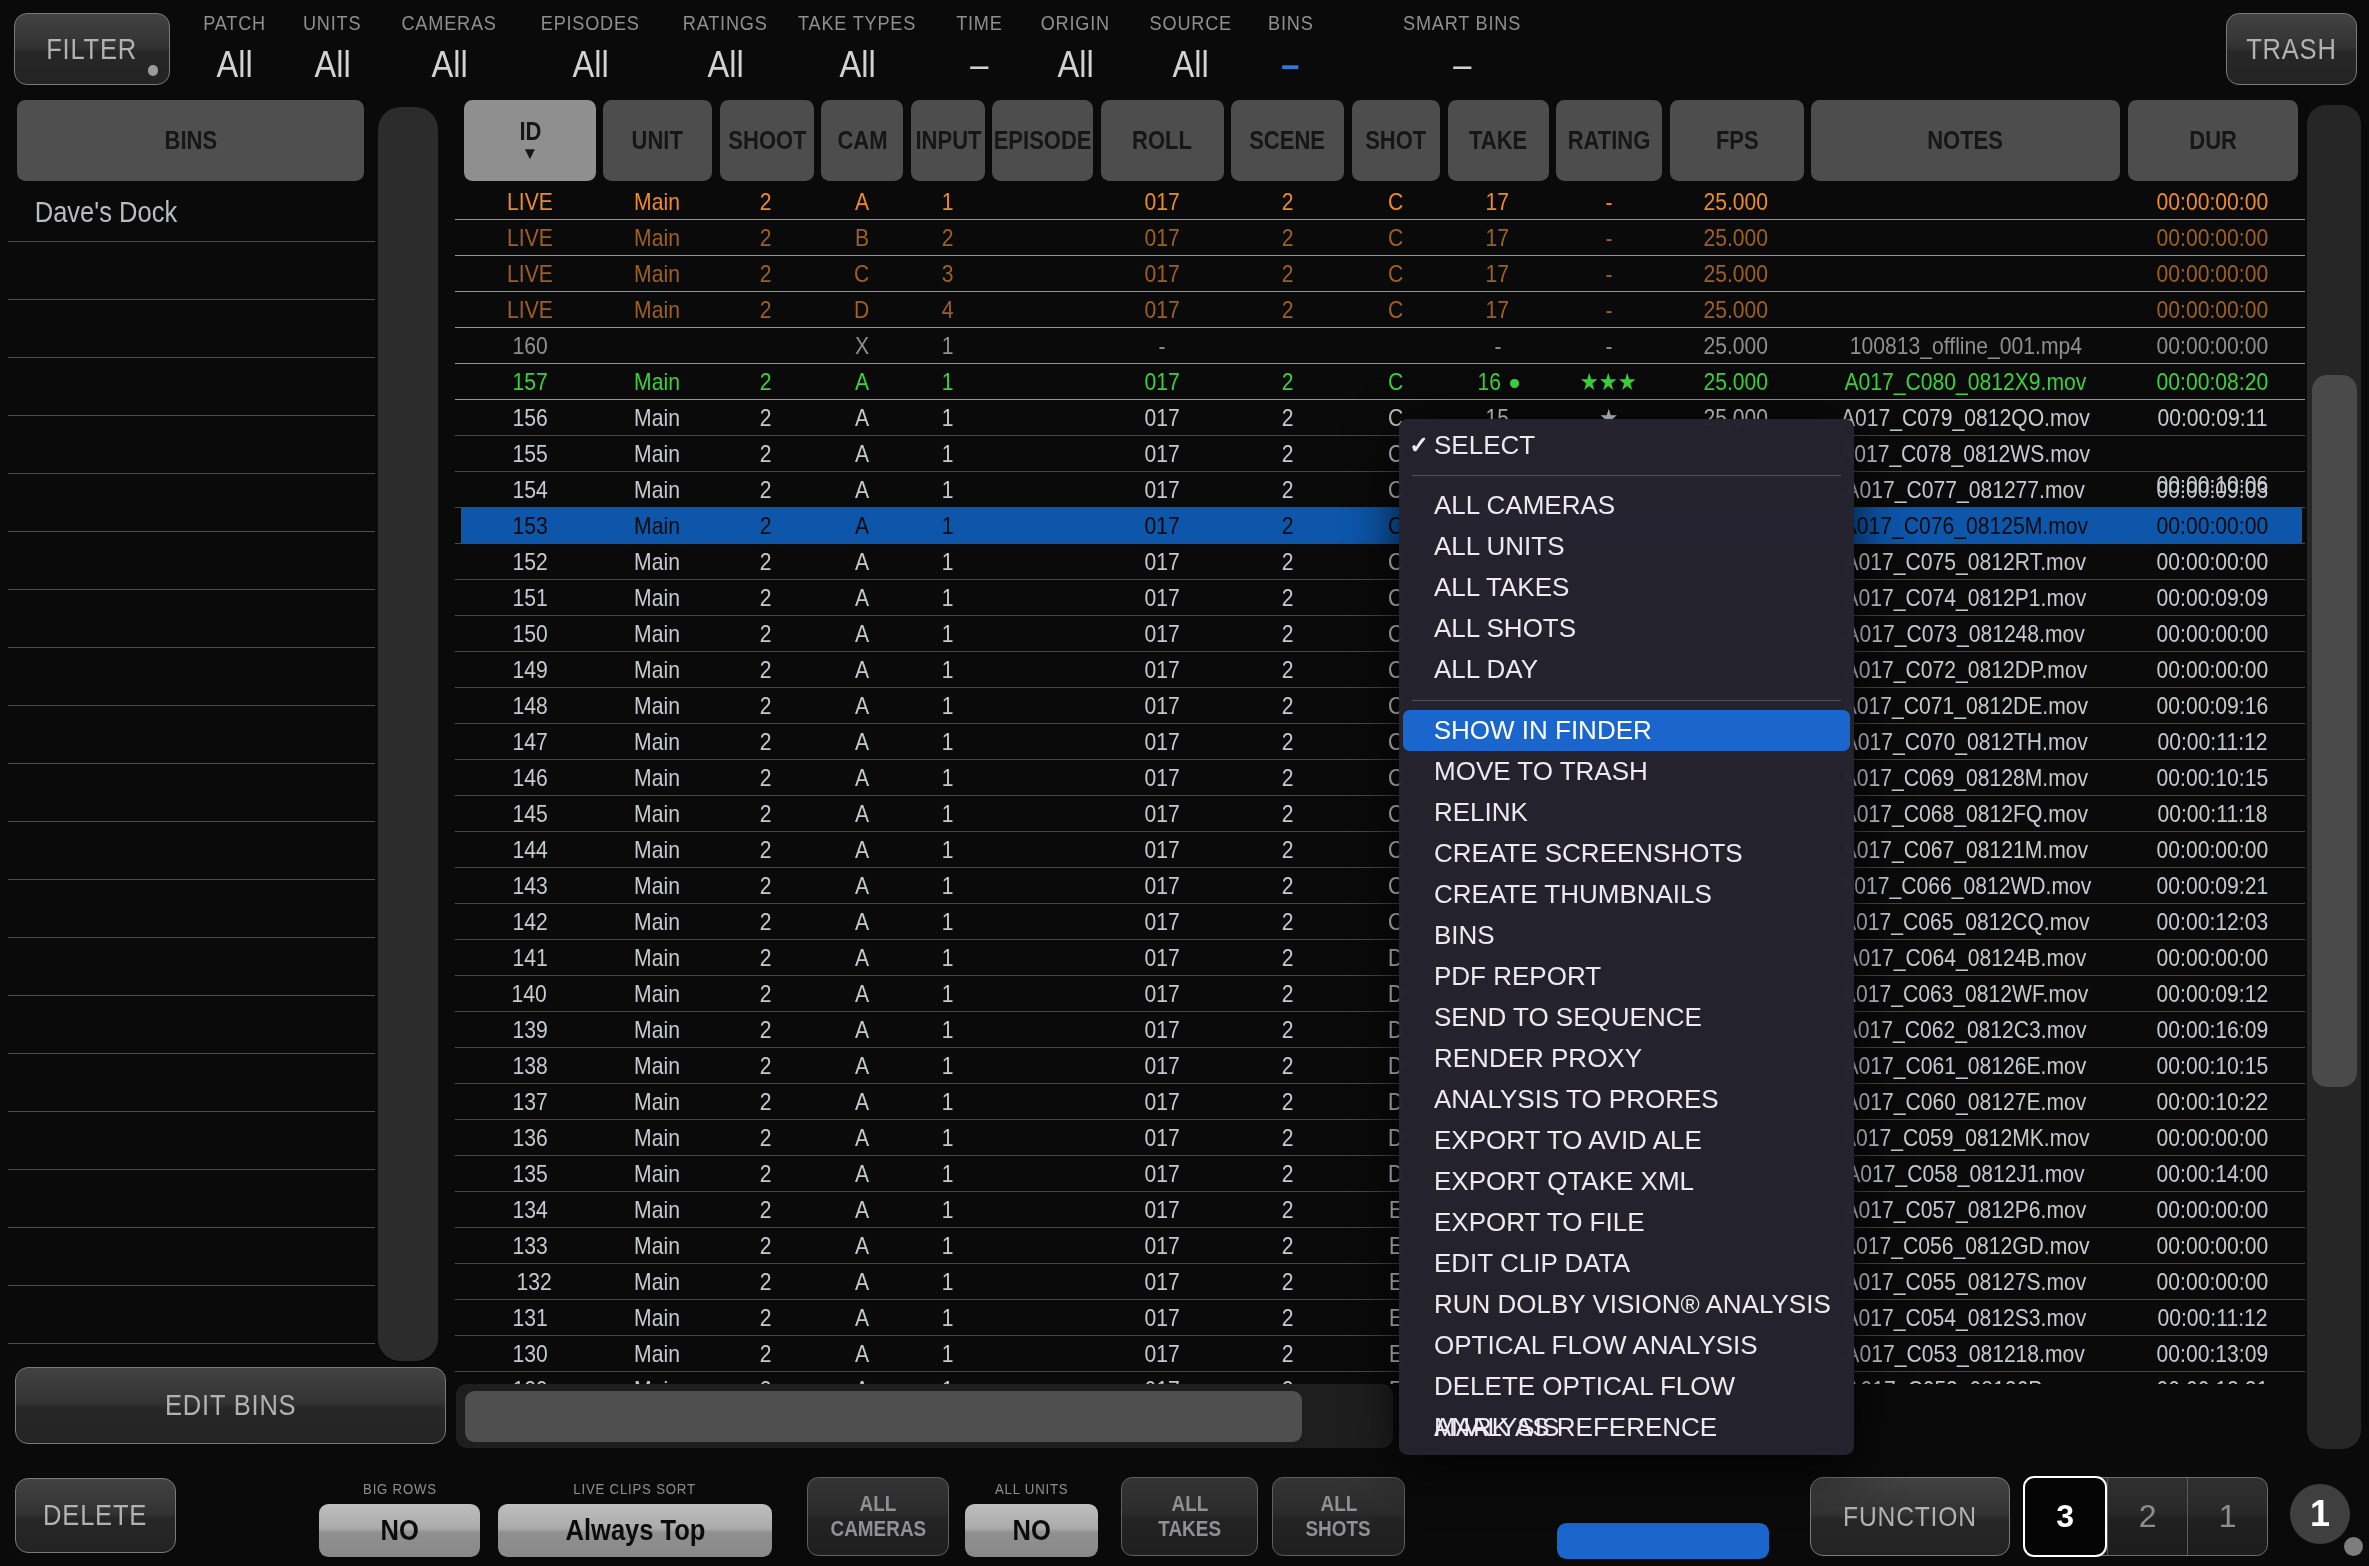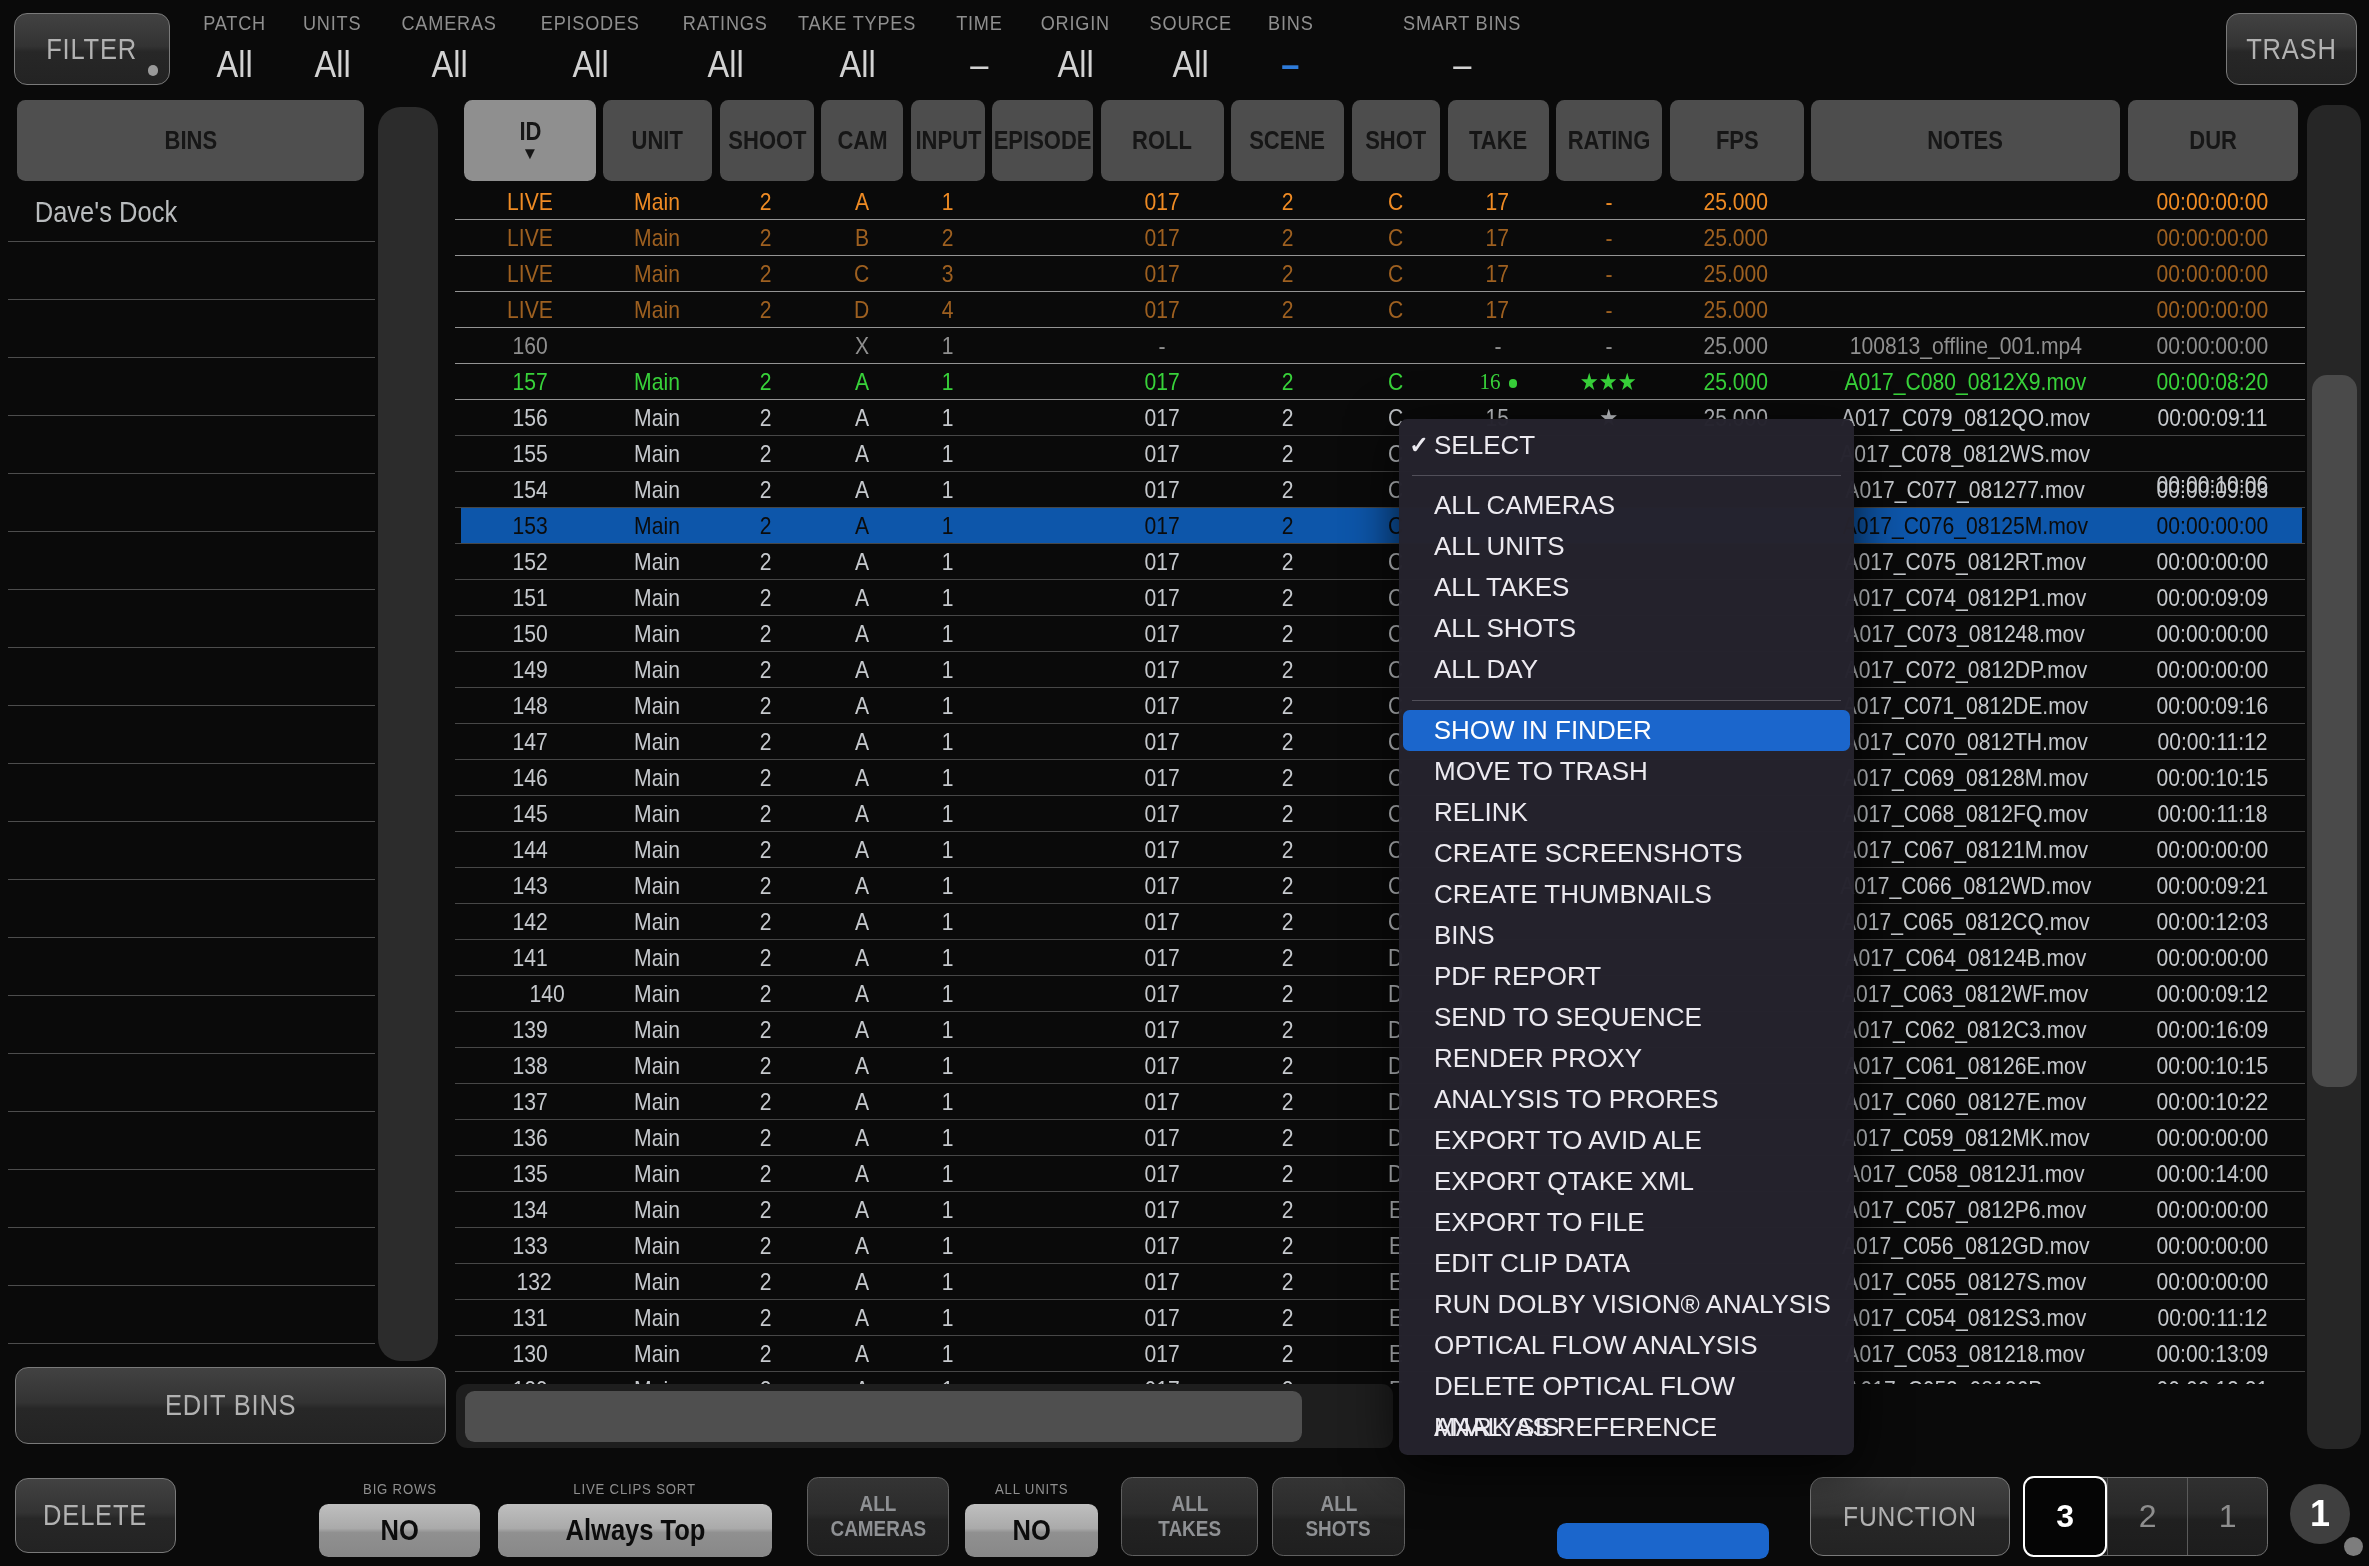--- a/index.html
+++ b/index.html
@@ -290,21 +290,21 @@
       <div class="trow good bright">
         <div class="tcell" style="left: 5.6px; width: 138px;"><span class="cnd">157</span></div>
         <div class="tcell" style="left: 145px; width: 114px;"><span class="cnd">Main</span></div>
         <div class="tcell" style="left: 261px; width: 99px;"><span class="cnd">2</span></div>
         <div class="tcell" style="left: 363px; width: 88px;"><span class="cnd">A</span></div>
         <div class="tcell" style="left: 453px; width: 80px;"><span class="cnd">1</span></div>
         <div class="tcell" style="left: 534px; width: 107px;"><span class="cnd"></span></div>
         <div class="tcell" style="left: 643px; width: 128px;"><span class="cnd">017</span></div>
         <div class="tcell" style="left: 773px; width: 119px;"><span class="cnd">2</span></div>
         <div class="tcell" style="left: 894px; width: 94px;"><span class="cnd">C</span></div>
-        <div class="tcell" style="left: 989px; width: 107px; font-family: Liberation Serif, serif;"><span class="cnd">16</span><span class="takedot"></span></div>
+        <div class="tcell" style="left: 989px; width: 107px;"><span class="cnd">16</span><span class="takedot"></span></div>
         <div class="tcell" style="left: 1098px; width: 111px;"><span class="cnd">★★★</span></div>
         <div class="tcell" style="left: 1211px; width: 140px;"><span class="cnd">25.000</span></div>
         <div class="tcell" style="left: 1353px; width: 315px;"><span class="cnd">A017_C080_0812X9.mov</span></div>
         <div class="tcell" style="left: 1670px; width: 175px;"><span class="cnd">00:00:08:20</span></div>
       </div>
       <div class="trow normal">
         <div class="tcell" style="left: 5.6px; width: 138px;"><span class="cnd">156</span></div>
         <div class="tcell" style="left: 145px; width: 114px;"><span class="cnd">Main</span></div>
         <div class="tcell" style="left: 261px; width: 99px;"><span class="cnd">2</span></div>
         <div class="tcell" style="left: 363px; width: 88px;"><span class="cnd">A</span></div>
@@ -554,21 +554,21 @@
         <div class="tcell" style="left: 643px; width: 128px;"><span class="cnd">017</span></div>
         <div class="tcell" style="left: 773px; width: 119px;"><span class="cnd">2</span></div>
         <div class="tcell" style="left: 894px; width: 94px;"><span class="cnd">D</span></div>
         <div class="tcell" style="left: 989px; width: 107px;"><span class="cnd"></span></div>
         <div class="tcell" style="left: 1098px; width: 111px;"><span class="cnd"></span></div>
         <div class="tcell" style="left: 1211px; width: 140px;"><span class="cnd"></span></div>
         <div class="tcell" style="left: 1353px; width: 315px;"><span class="cnd">A017_C064_08124B.mov</span></div>
         <div class="tcell" style="left: 1670px; width: 175px;"><span class="cnd">00:00:00:00</span></div>
       </div>
       <div class="trow normal">
-        <div class="tcell" style="left: 23px; width: 138px;"><span class="cnd">140</span></div>
+        <div class="tcell" style="left: 5px; width: 138px;"><span class="cnd">140</span></div>
         <div class="tcell" style="left: 145px; width: 114px;"><span class="cnd">Main</span></div>
         <div class="tcell" style="left: 261px; width: 99px;"><span class="cnd">2</span></div>
         <div class="tcell" style="left: 363px; width: 88px;"><span class="cnd">A</span></div>
         <div class="tcell" style="left: 453px; width: 80px;"><span class="cnd">1</span></div>
         <div class="tcell" style="left: 534px; width: 107px;"><span class="cnd"></span></div>
         <div class="tcell" style="left: 643px; width: 128px;"><span class="cnd">017</span></div>
         <div class="tcell" style="left: 773px; width: 119px;"><span class="cnd">2</span></div>
         <div class="tcell" style="left: 894px; width: 94px;"><span class="cnd">D</span></div>
         <div class="tcell" style="left: 989px; width: 107px;"><span class="cnd"></span></div>
         <div class="tcell" style="left: 1098px; width: 111px;"><span class="cnd"></span></div>

